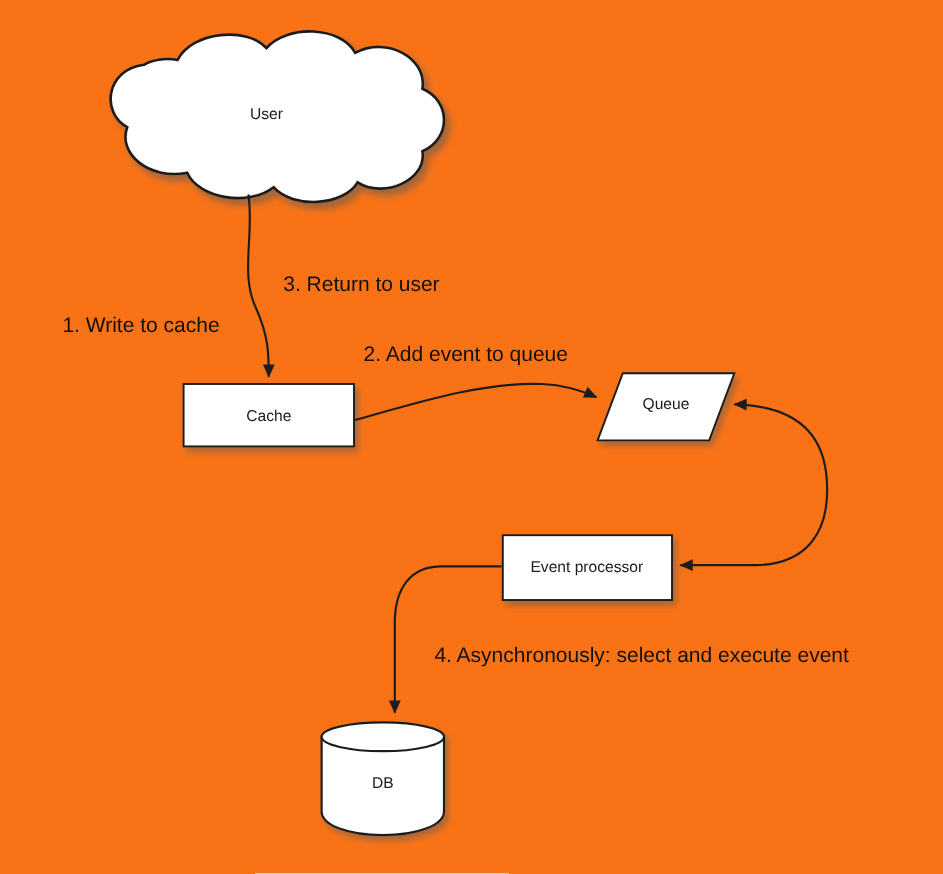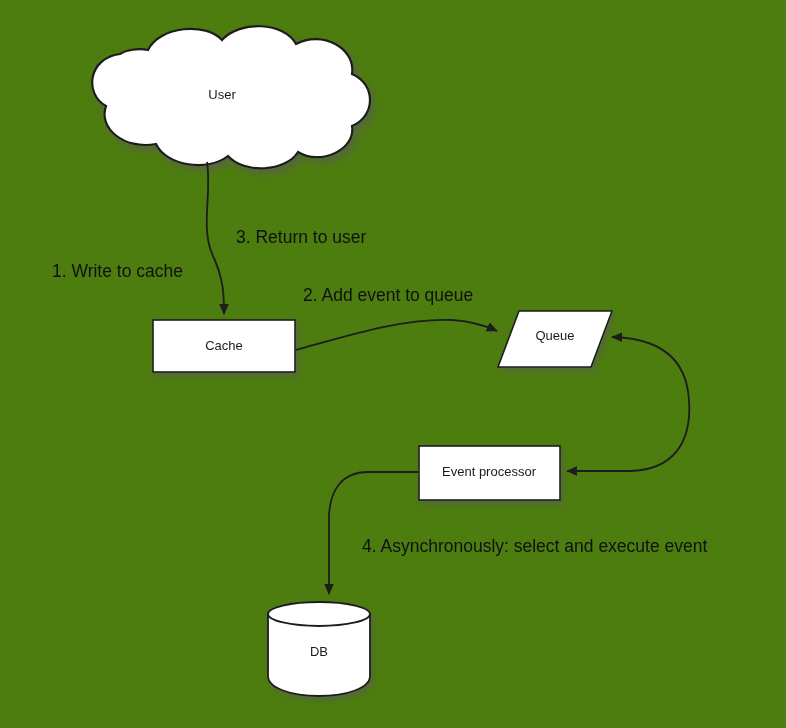--- a/index.html
+++ b/index.html
@@ -8,21 +8,21 @@
     background: #ffffff;
   }
   body {
     font-family: "Liberation Sans", sans-serif;
     -webkit-font-smoothing: antialiased;
   }
   #canvas {
     position: relative;
     width: 786px;
     height: 728px;
-    background: #4d7c0f;
+    background: #f97316;
     overflow: hidden;
   }
   #diagram-svg {
     position: absolute;
     left: 0;
     top: 0;
     width: 786px;
     height: 728px;
   }
   .node-label {

